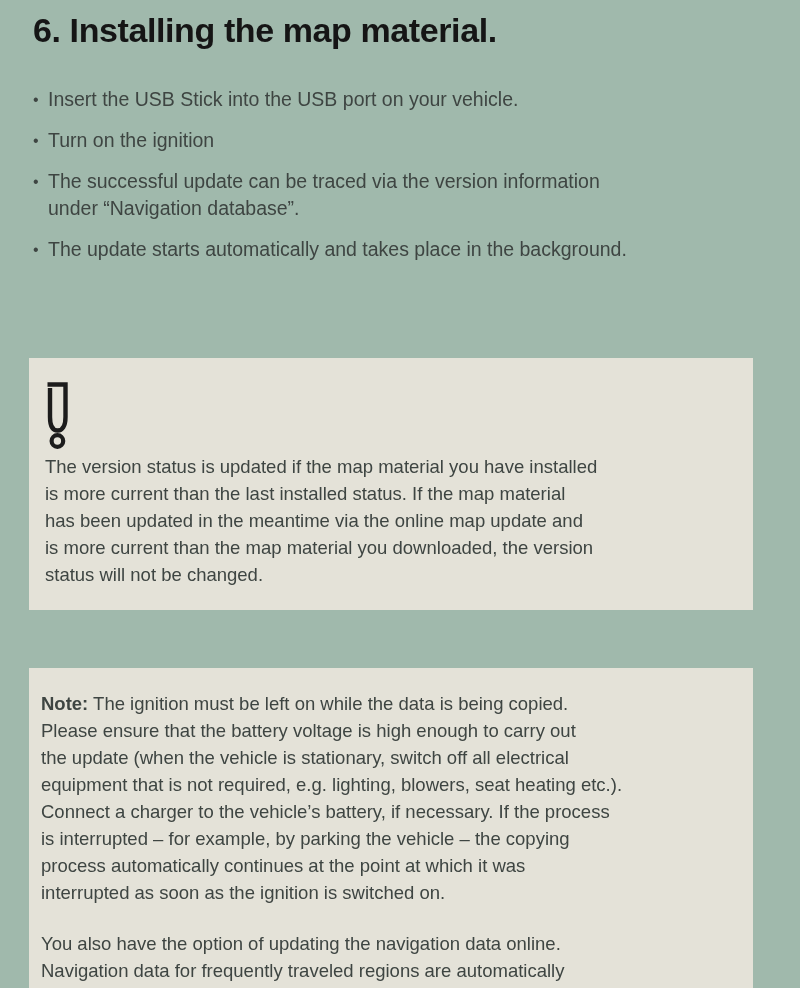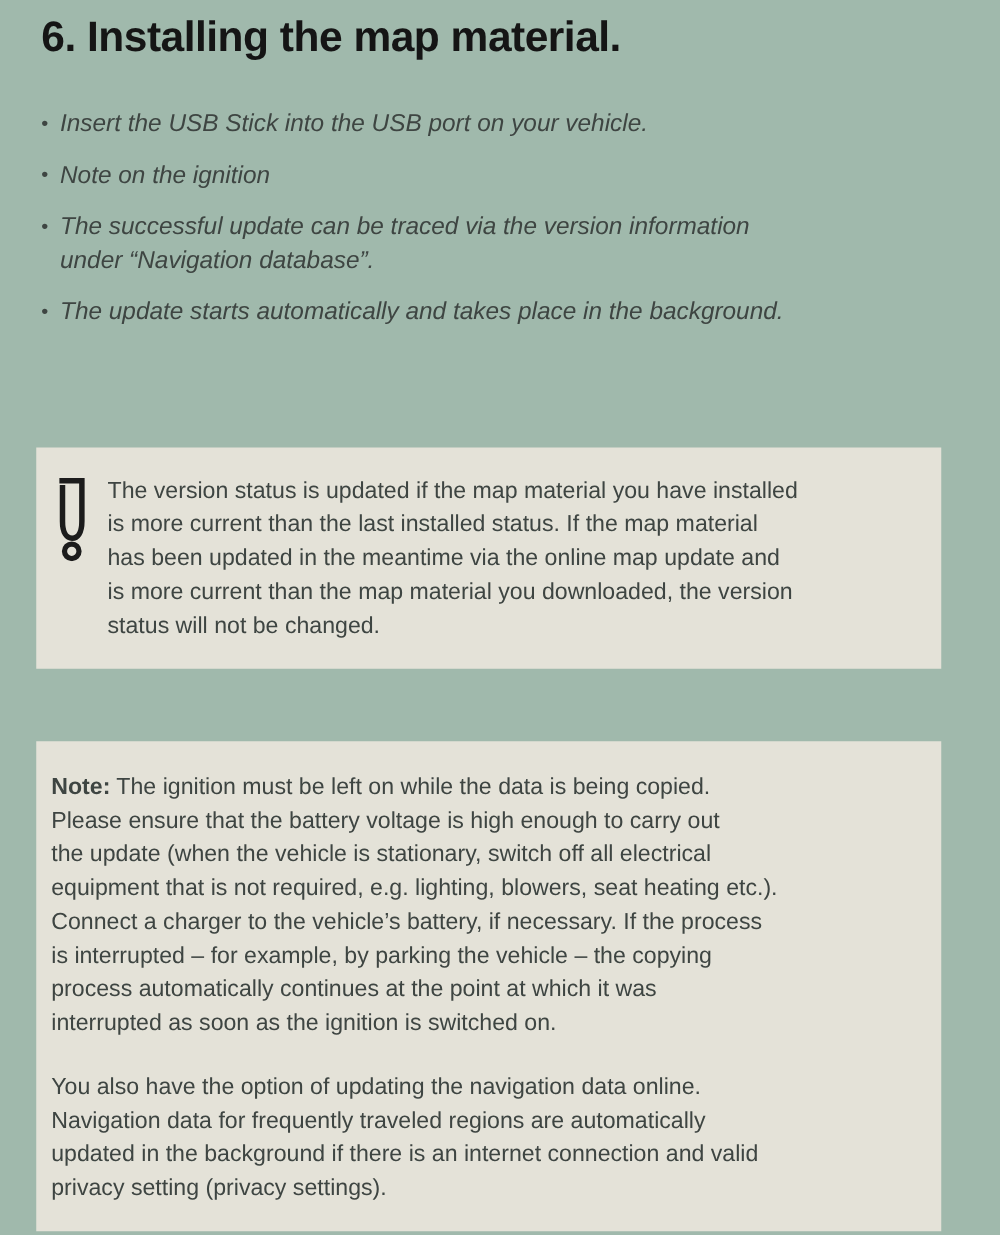--- a/index.html
+++ b/index.html
@@ -43,30 +43,31 @@
     line-height: 27px;
   }
   .bullets li::before {
     content: "\2022";
     flex: 0 0 15px;
     width: 15px;
     font-size: 16px;
     line-height: 27px;
     color: var(--body-text);
   }
-  .bullet-text { white-space: pre-line; font-style: italic; }
+  .bullet-text { white-space: pre-line; }
   .panel {
     background: var(--panel);
     color: var(--body-text);
   }
   .panel-info {
     margin-top: 95px;
     display: flex;
     align-items: flex-start;
     padding: 20px 24px 22px 16px;
+    flex-direction: column;
   }
   .icon-wrap {
     flex: 0 0 26px;
     width: 26px;
     margin: 3px 15px 0 0;
     color: var(--icon);
   }
   .panel-info p {
     margin: 0;
     font-size: 18.5px;
@@ -91,21 +92,21 @@
 
 <div class="page">
 
   <h1 class="page-title">6. Installing the map material.</h1>
 
   <ul class="bullets">
     <li>
       <span class="bullet-text">Insert the USB Stick into the USB port on your vehicle.</span>
     </li>
     <li>
-      <span class="bullet-text">Note on the ignition</span>
+      <span class="bullet-text">Turn on the ignition</span>
     </li>
     <li>
       <span class="bullet-text">The successful update can be traced via the version information
 under “Navigation database”.</span>
     </li>
     <li>
       <span class="bullet-text">The update starts automatically and takes place in the background.</span>
     </li>
   </ul>
 

